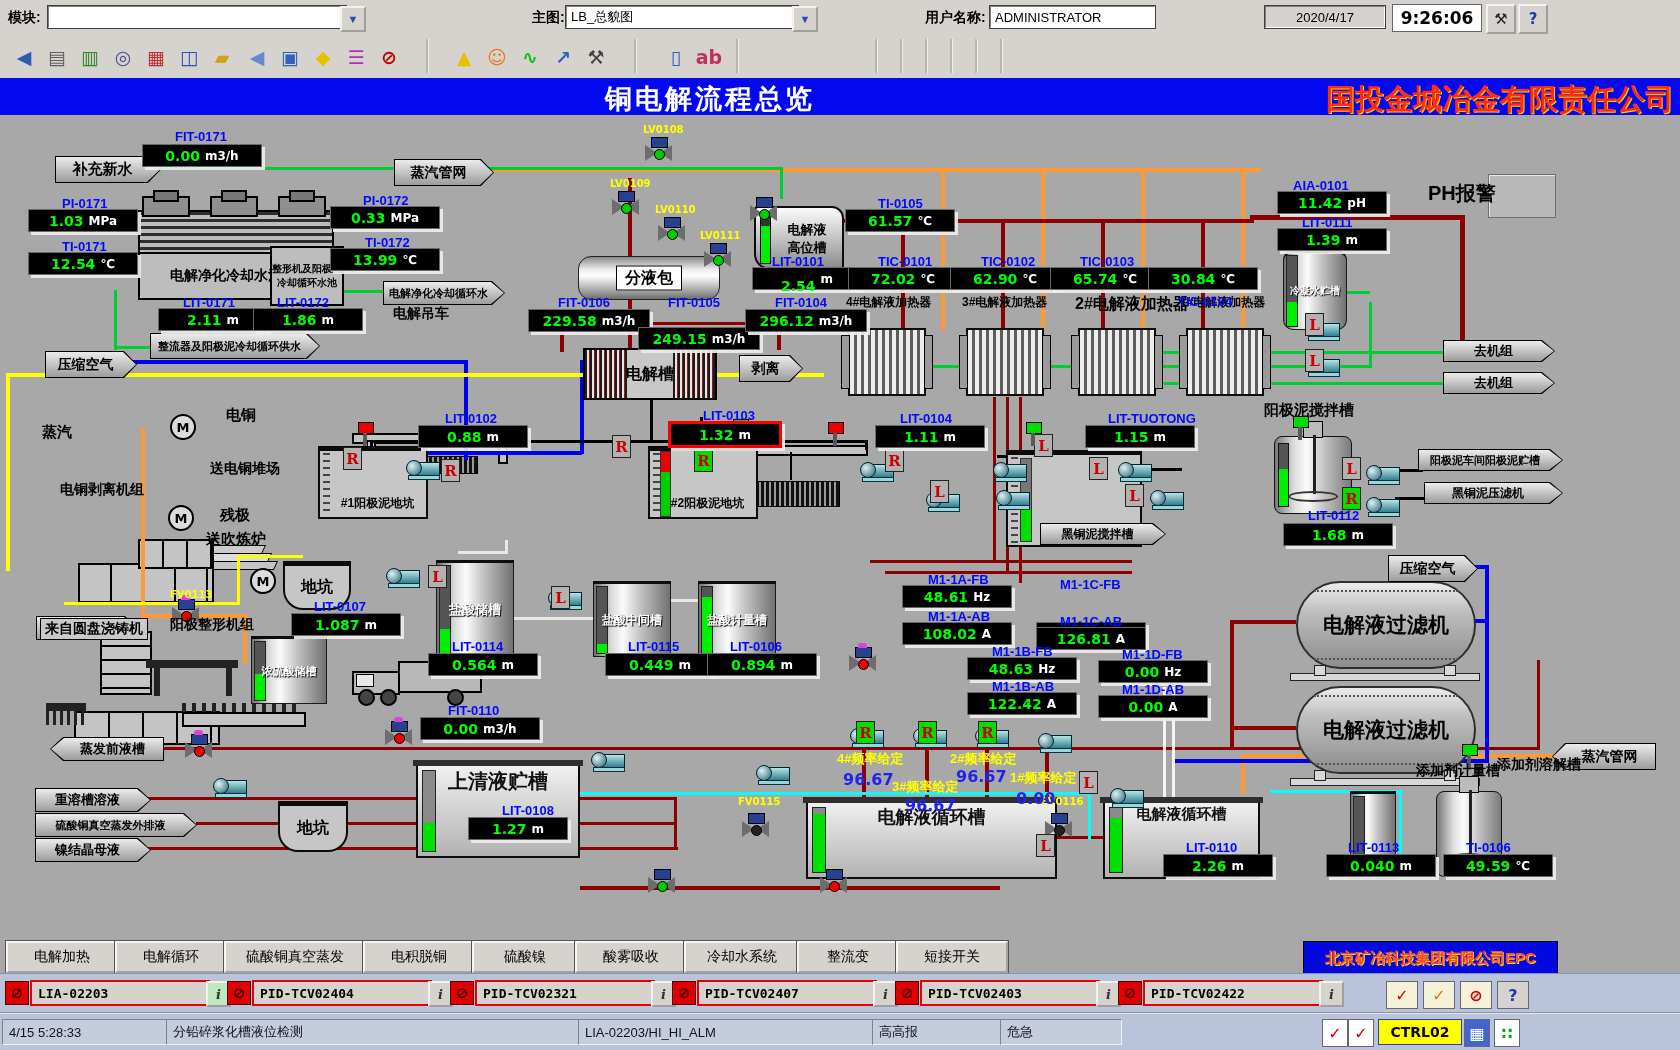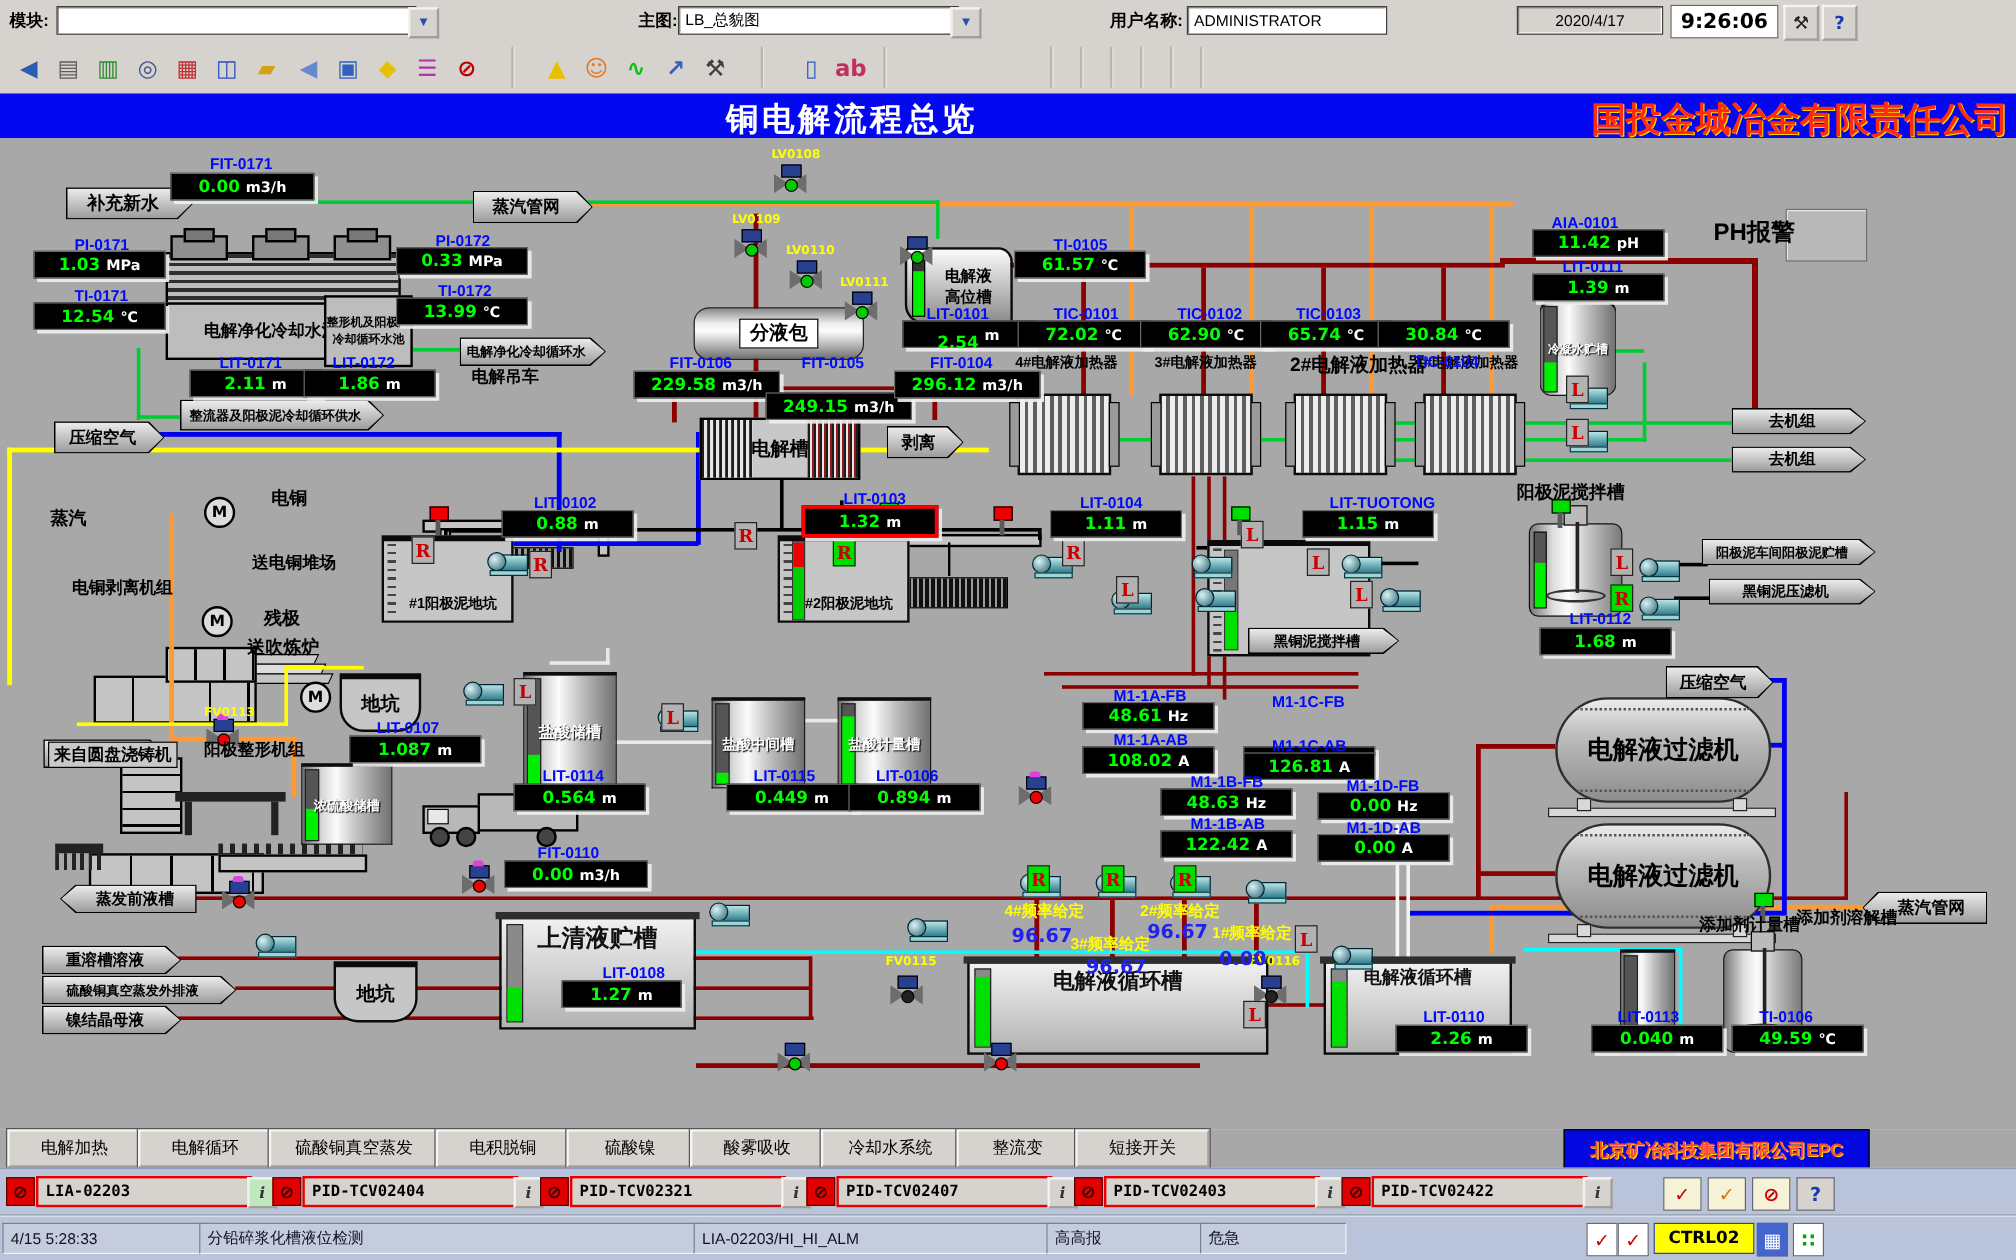--- a/index.html
+++ b/index.html
@@ -1,17 +1,17 @@
 <!DOCTYPE html>
 <html><head>
 <meta charset="utf-8">
 <style>
   html,body{margin:0;padding:0;background:#888;}
   #stage{position:relative;width:1680px;height:1050px;overflow:hidden;
-    font-family:"Liberation Sans","DejaVu Sans",sans-serif;background:#e5e5e5;}
+    font-family:"Liberation Sans","DejaVu Sans",sans-serif;background:#14b8a6;}
   .abs{position:absolute;}
   
   #topbar{position:absolute;left:0;top:0;width:1680px;height:35px;background:#d6d3ce;border-bottom:1px solid #8a8a8a;}
   #toolbar{position:absolute;left:0;top:35px;width:1680px;height:43px;background:#d6d3ce;border-bottom:2px solid #7c7c7c;}
   .tlabel{position:absolute;font:bold 14px "Liberation Sans",sans-serif;color:#000;}
   .sunken{position:absolute;background:#fff;border:1px solid;border-color:#7f7f7f #fdfdfd #fdfdfd #7f7f7f;outline:1px solid #404040;
     font:13px "Liberation Sans",sans-serif;color:#000;padding:0 4px;}
   .ddbtn{position:absolute;width:22px;height:22px;background:#d6d3ce;border:2px outset #f4f2ee;color:#2a4fb0;
     display:flex;align-items:center;justify-content:center;font-size:11px;cursor:pointer;}
   .timebox{position:absolute;background:#fff;border:1px solid #666;font:bold 17px "DejaVu Sans",sans-serif;

